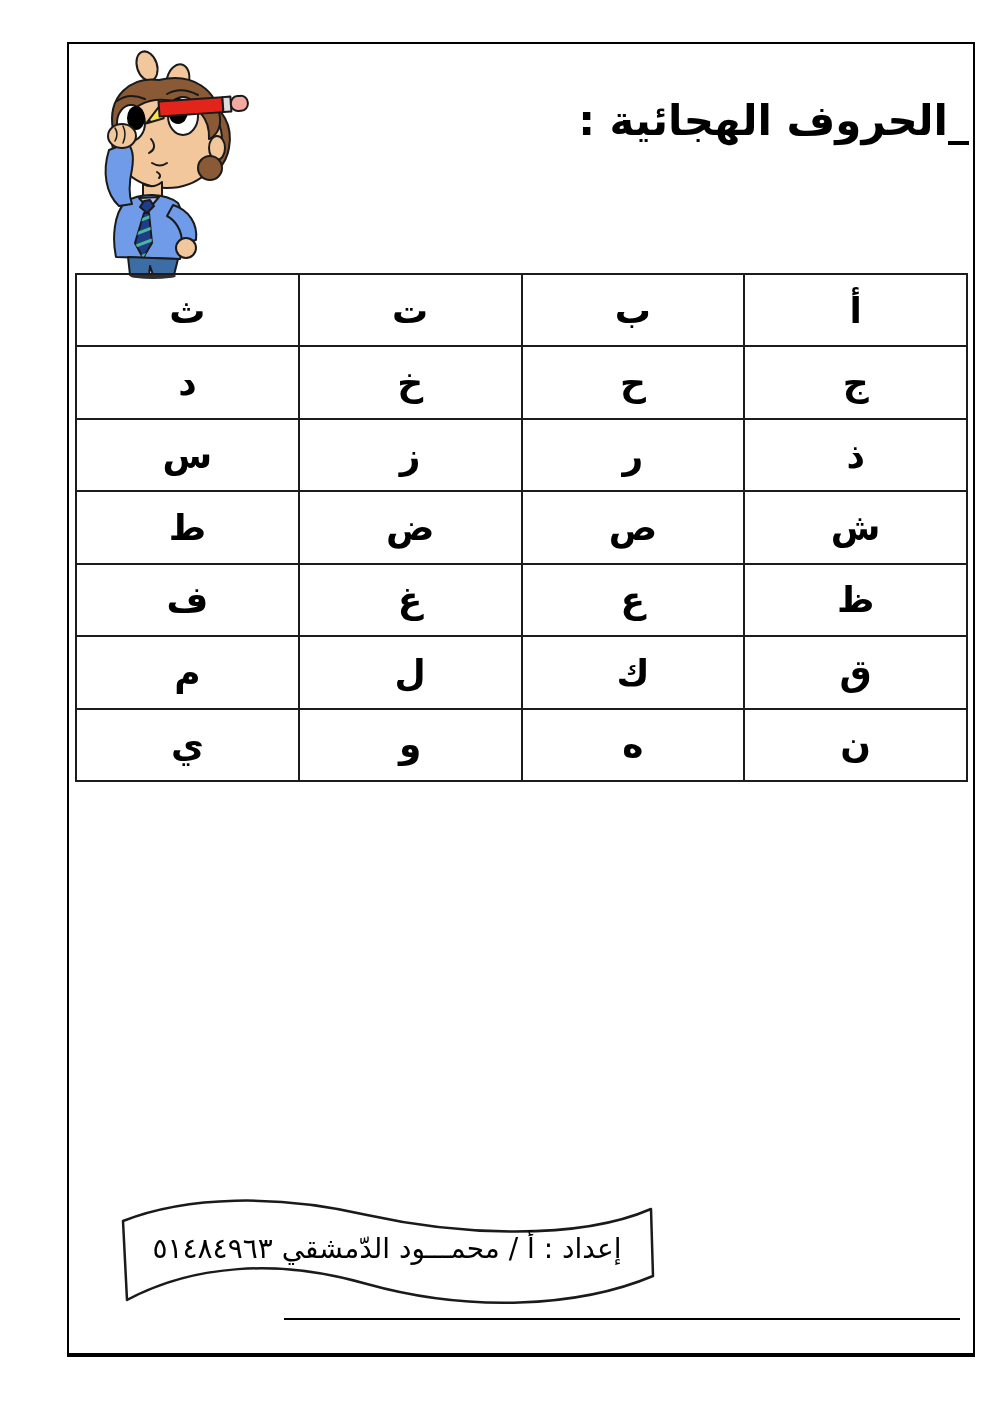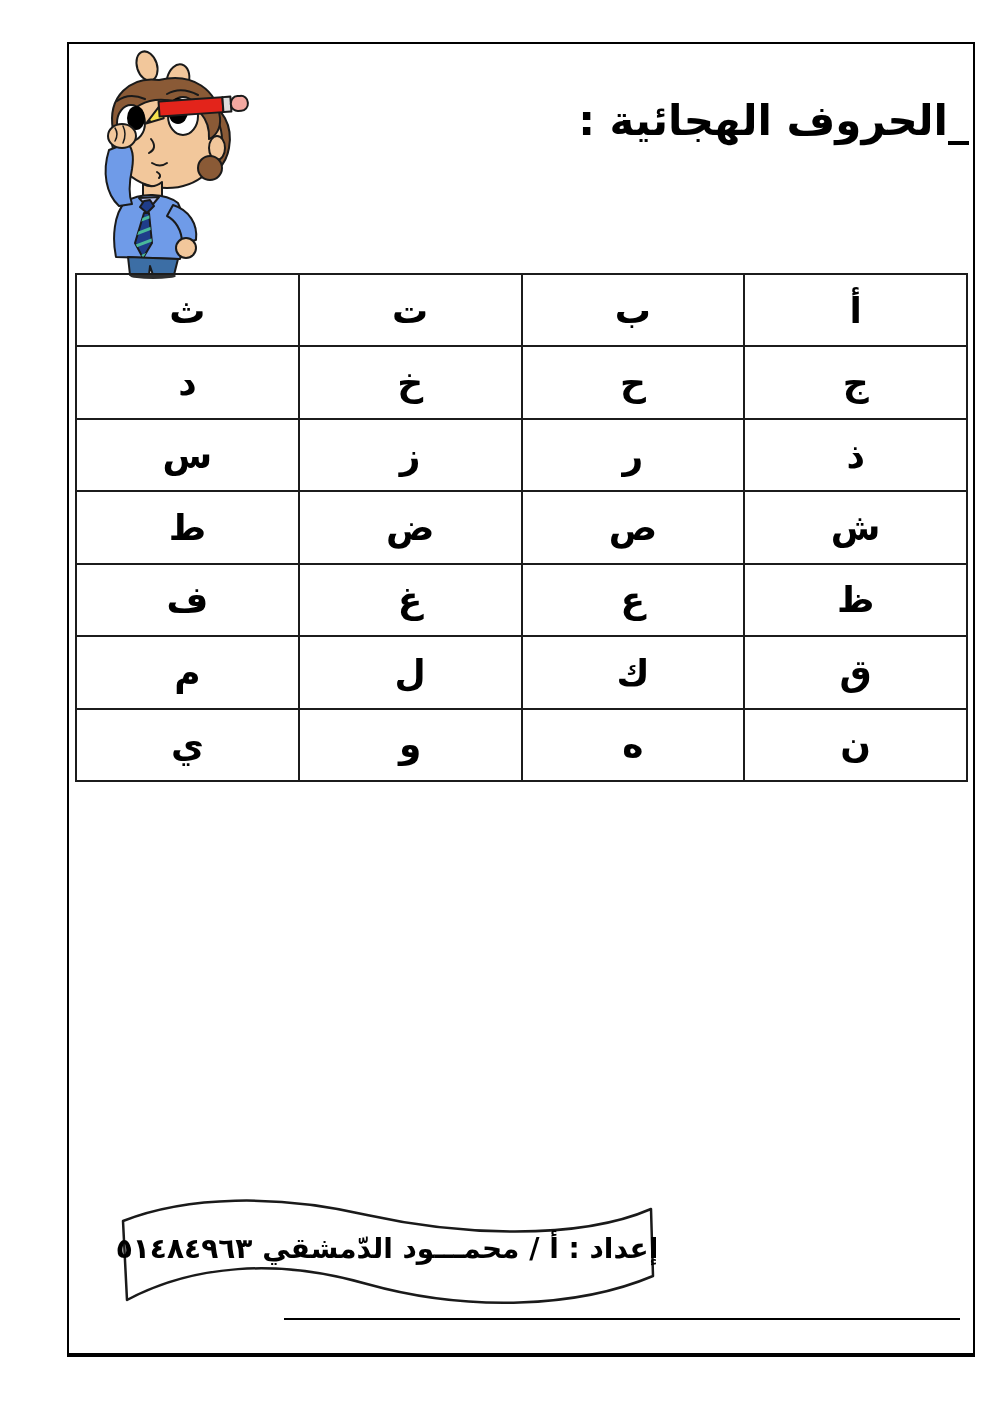--- a/index.html
+++ b/index.html
@@ -81,21 +81,21 @@
     position: absolute;
     left: 14px;
     top: 28px;
     width: 512px;
     height: 52px;
     display: flex;
     align-items: center;
     justify-content: center;
     direction: rtl;
     font-size: 28px;
-    font-weight: 700;
+    font-weight: 400;
     color: #000000;
     white-space: nowrap;
   }
   #signature-line {
     position: absolute;
     left: 259px;
     top: 1318px;
     width: 676px;
     height: 0;
     border-top: 2px solid #000000;

